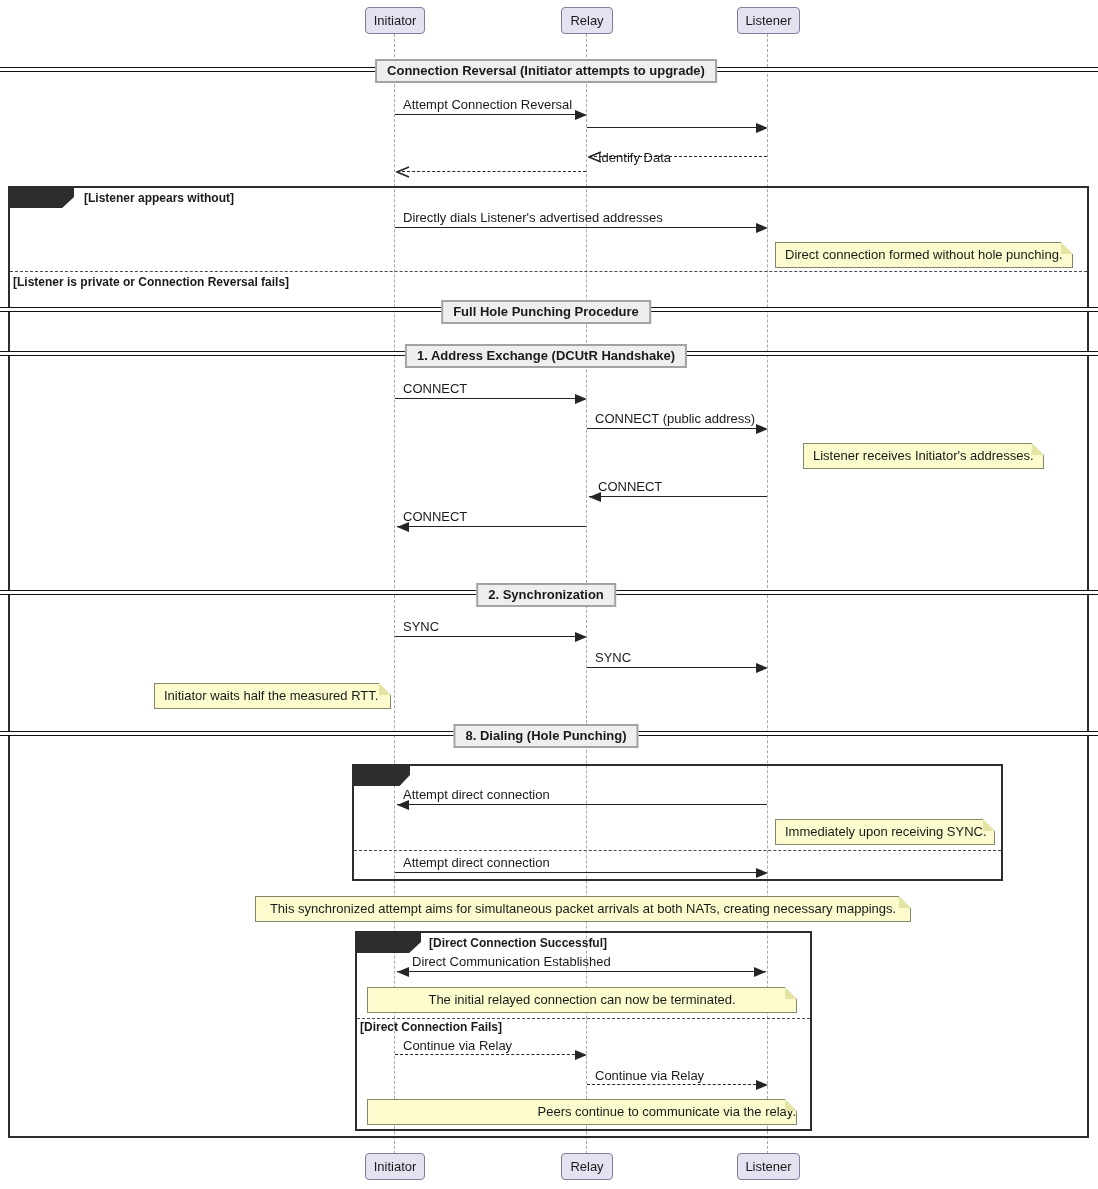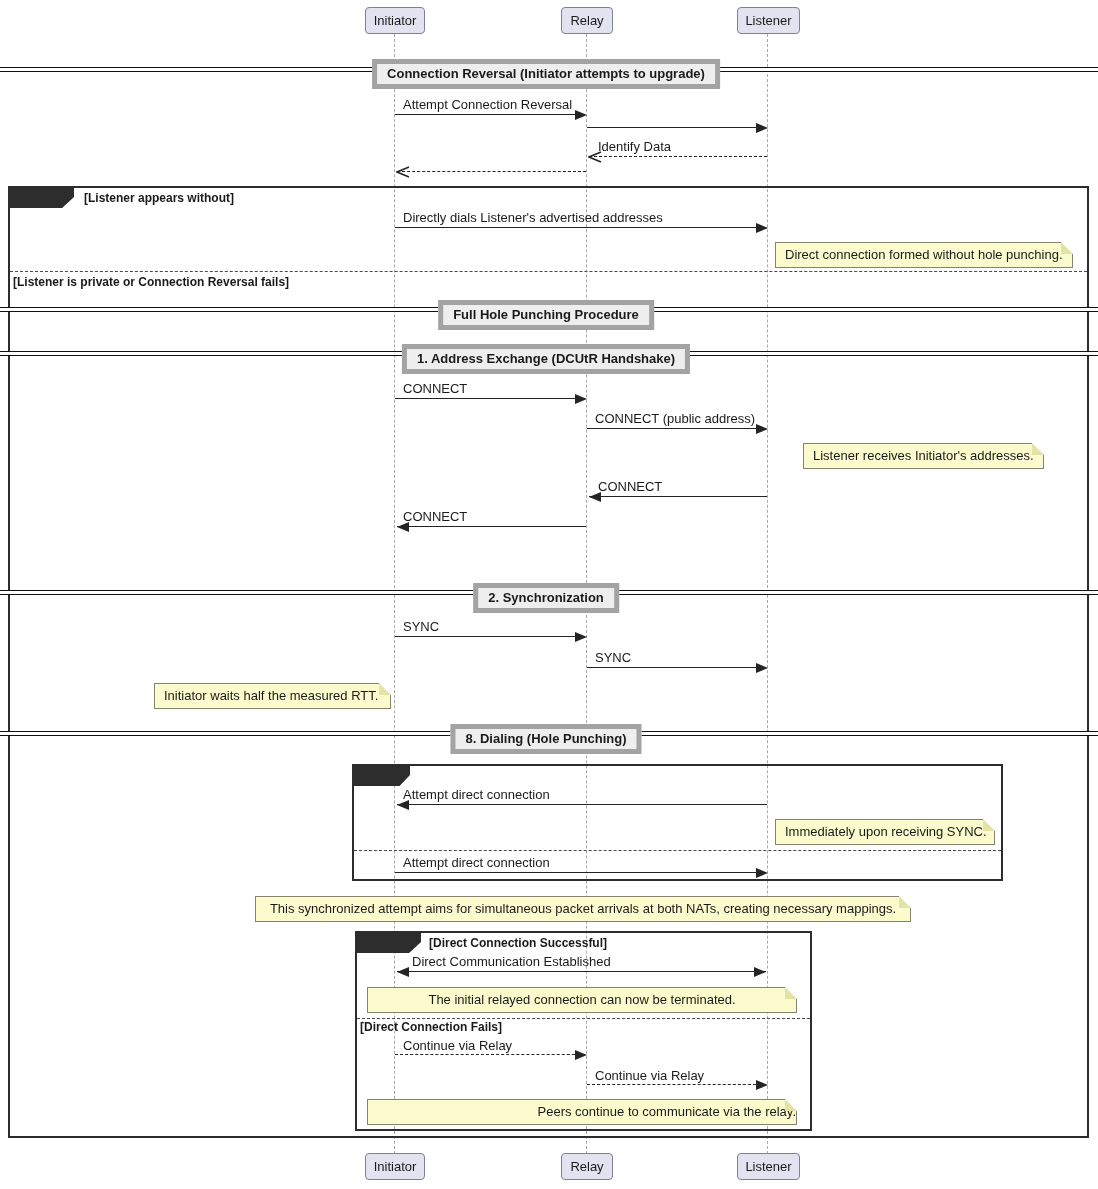--- a/index.html
+++ b/index.html
@@ -8,21 +8,21 @@
 
   .lifeline{position:absolute;width:0;border-left:1px dashed #a8a8a8;top:34px;height:1120px;}
 
   .pbox{position:absolute;height:27px;background:#E2E2F0;border:1px solid #7f7f9d;border-radius:4px;
         box-sizing:border-box;display:flex;align-items:center;justify-content:center;
         font-size:13px;white-space:nowrap;}
 
   .divlines{position:absolute;left:0;width:1098px;height:5px;box-sizing:border-box;
             border-top:1px solid #111;border-bottom:1px solid #111;background:#fff;}
   .divbox{position:absolute;left:546px;transform:translateX(-50%);background:#EEEEEE;
-          border:5px solid #a3a3a3;font-weight:bold;font-size:13px;padding:2px 10px 3px;
+          border:2px solid #a3a3a3;font-weight:bold;font-size:13px;padding:2px 10px 3px;
           white-space:nowrap;z-index:5;}
 
   .frag{position:absolute;border:2px solid #2d2d2d;box-sizing:border-box;}
   .frag-tab{position:absolute;height:22px;background:#2d2d2d;
             clip-path:polygon(0 0,100% 0,100% 50%,82% 100%,0 100%);z-index:4;}
   .frag-tab>span{position:absolute;left:0;top:0;right:2px;bottom:2px;background:#EEEEEE;
             clip-path:polygon(0 0,100% 0,100% 48%,80% 100%,0 100%);
             display:flex;align-items:center;justify-content:center;font-weight:bold;font-size:13px;margin-top:20px;}
   .guard{position:absolute;font-weight:bold;font-size:12px;white-space:nowrap;z-index:4;}
   .sep{position:absolute;height:0;border-top:1px dashed #4a4a4a;z-index:3;}
@@ -65,21 +65,21 @@
   <div class="divlines" style="top:67px;"></div>
   <div class="divbox" style="top:59px;">Connection Reversal (Initiator attempts to upgrade)</div>
 
   <div class="msg" style="left:403px;top:97px;">Attempt Connection Reversal</div>
   <div class="ln" style="left:395px;top:114px;width:190px;"></div>
   <div class="hr" style="left:575px;top:110px;"></div>
 
   <div class="ln" style="left:587px;top:127px;width:179px;"></div>
   <div class="hr" style="left:756px;top:123px;"></div>
 
-  <div class="msg" style="left:598px;top:139px;">Identify Data</div>
+  <div class="msg" style="left:598px;top:150px;">Identify Data</div>
   <div class="ln dash" style="left:589px;top:156px;width:178px;"></div>
   <svg class="vee" style="left:588px;top:151px;" width="14" height="12">
       <path d="M13 1 L1 6 L13 11" fill="none" stroke="#242424" stroke-width="1.5"></path>
     </svg>
 
   <div class="ln dash" style="left:397px;top:171px;width:189px;"></div>
   <svg class="vee" style="left:396px;top:166px;" width="14" height="12">
       <path d="M13 1 L1 6 L13 11" fill="none" stroke="#242424" stroke-width="1.5"></path>
     </svg>
 

